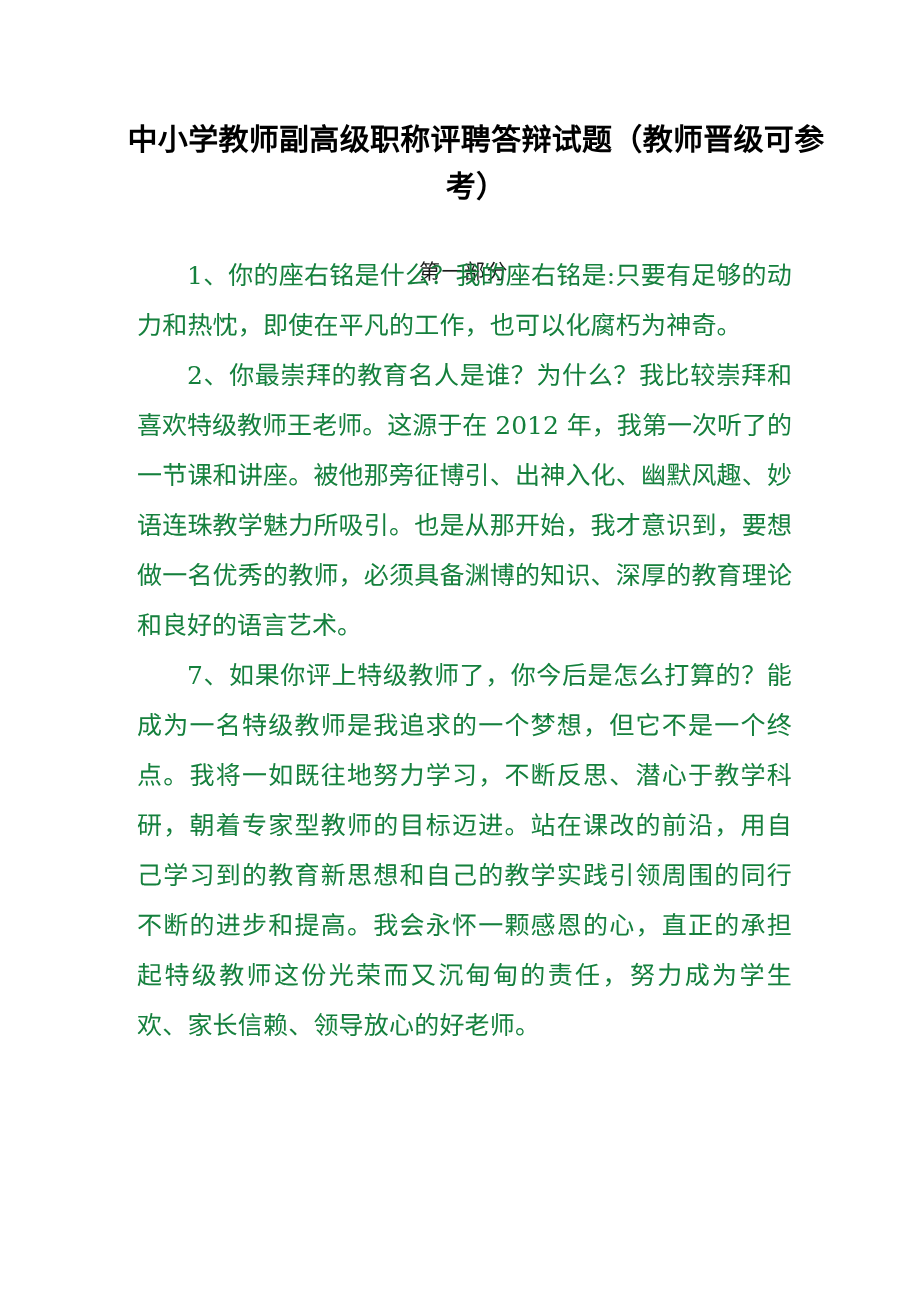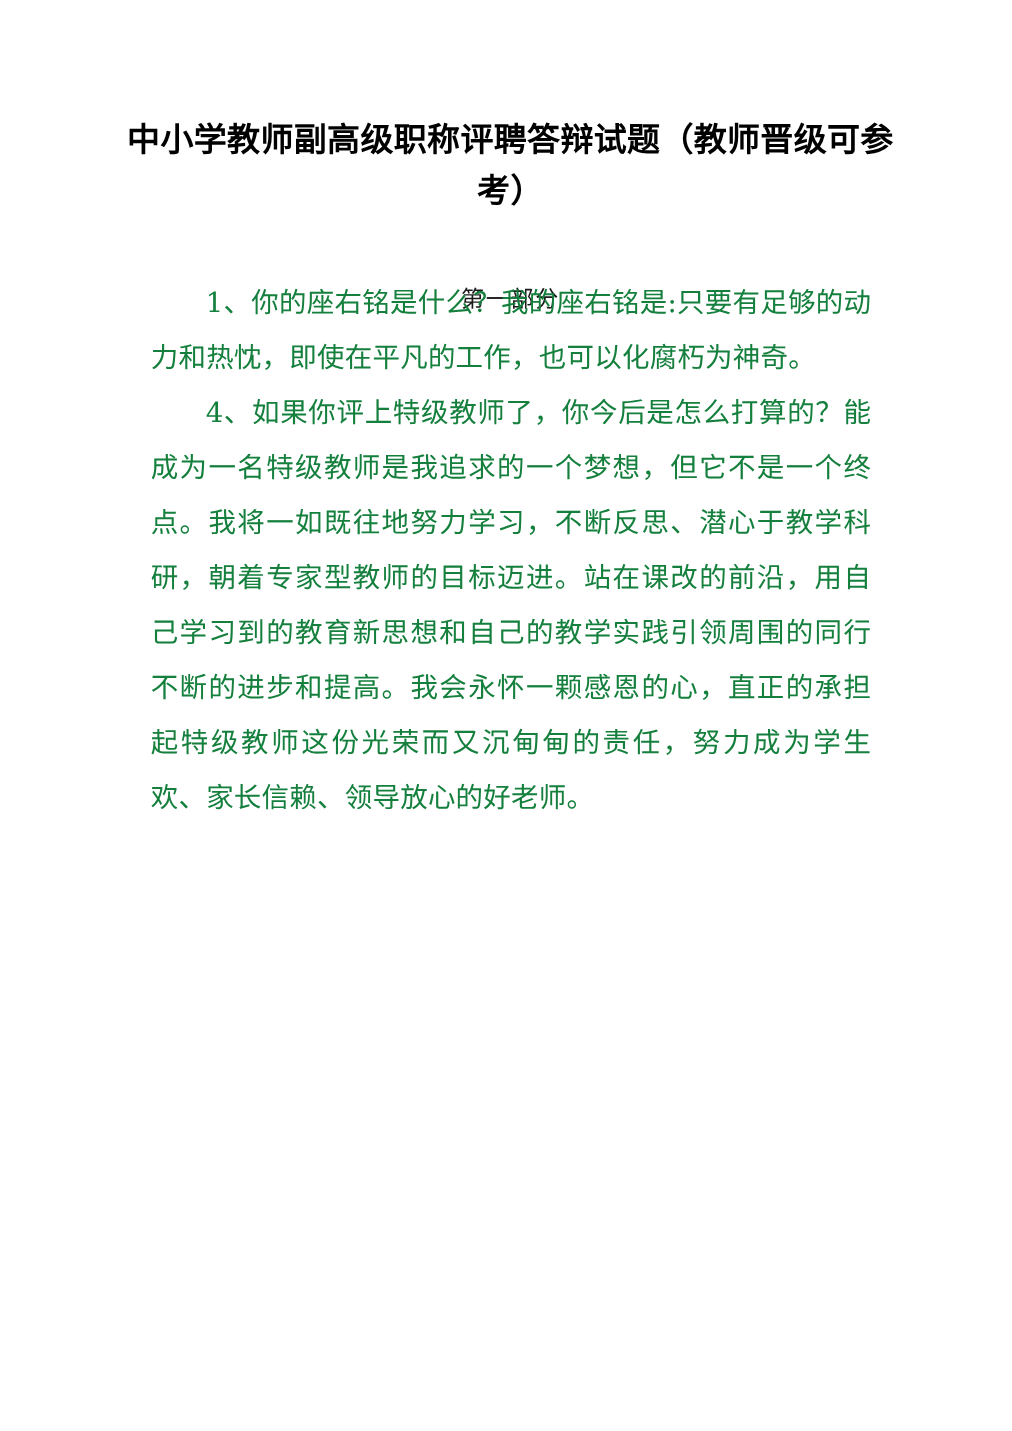--- a/index.html
+++ b/index.html
@@ -29,21 +29,21 @@
 
   .content {
     position: absolute;
     left: 136px;
     top: 0;
     width: 656px;
   }
 
   
   .doc-title {
-    margin: 0;
+    margin: 12px;
     padding: 0;
     position: absolute;
     left: -26px;
     top: 104px;
     width: 708px;
     text-align: center;
     font-family: "DejaVu Sans", "Liberation Sans", sans-serif;
     font-weight: bold;
     font-size: 30px;
     line-height: 47px;
@@ -101,17 +101,18 @@
 
 <div class="page">
   <div class="content">
 
     <h1 class="doc-title">中小学教师副高级职称评聘答辩试题（教师晋级可参考）</h1>
 
     <div class="section-heading">第一部分</div>
 
     <div class="body-block">
       <p class="para">1、你的座右铭是什么？我的座右铭是:只要有足够的动力和热忱，即使在平凡的工作，也可以化腐朽为神奇。</p>
-      <p class="para">4、如果你评上特级教师了，你今后是怎么打算的？能成为一名特级教师是我追求的一个梦想，但它不是一个终点。我将一如既往地努力学习，不断反思、潜心于教学科研，朝着专家型教师的目标迈进。站在课改的前沿，用自己学习到的教育新思想和自己的教学实践引领周围的同行不断的进步和提高。我会永怀一颗感恩的心，直正的承担起特级教师这份光荣而又沉甸甸的责任，努力成为学生欢、家长信赖、领导放心的好老师。</p>
+      <p class="para tight">2、你最崇拜的教育名人是谁？为什么？我比较崇拜和喜欢特级教师王老师。这源于在 2012 年，我第一次听了的一节课和讲座。被他那旁征博引、出神入化、幽默风趣、妙语连珠教学魅力所吸引。也是从那开始，我才意识到，要想做一名优秀的教师，必须具备渊博的知识、深厚的教育理论和良好的语言艺术。</p>
+      <p class="para">7、如果你评上特级教师了，你今后是怎么打算的？能成为一名特级教师是我追求的一个梦想，但它不是一个终点。我将一如既往地努力学习，不断反思、潜心于教学科研，朝着专家型教师的目标迈进。站在课改的前沿，用自己学习到的教育新思想和自己的教学实践引领周围的同行不断的进步和提高。我会永怀一颗感恩的心，直正的承担起特级教师这份光荣而又沉甸甸的责任，努力成为学生欢、家长信赖、领导放心的好老师。</p>
     </div>
 
   </div>
 </div>
 
 </body></html>

